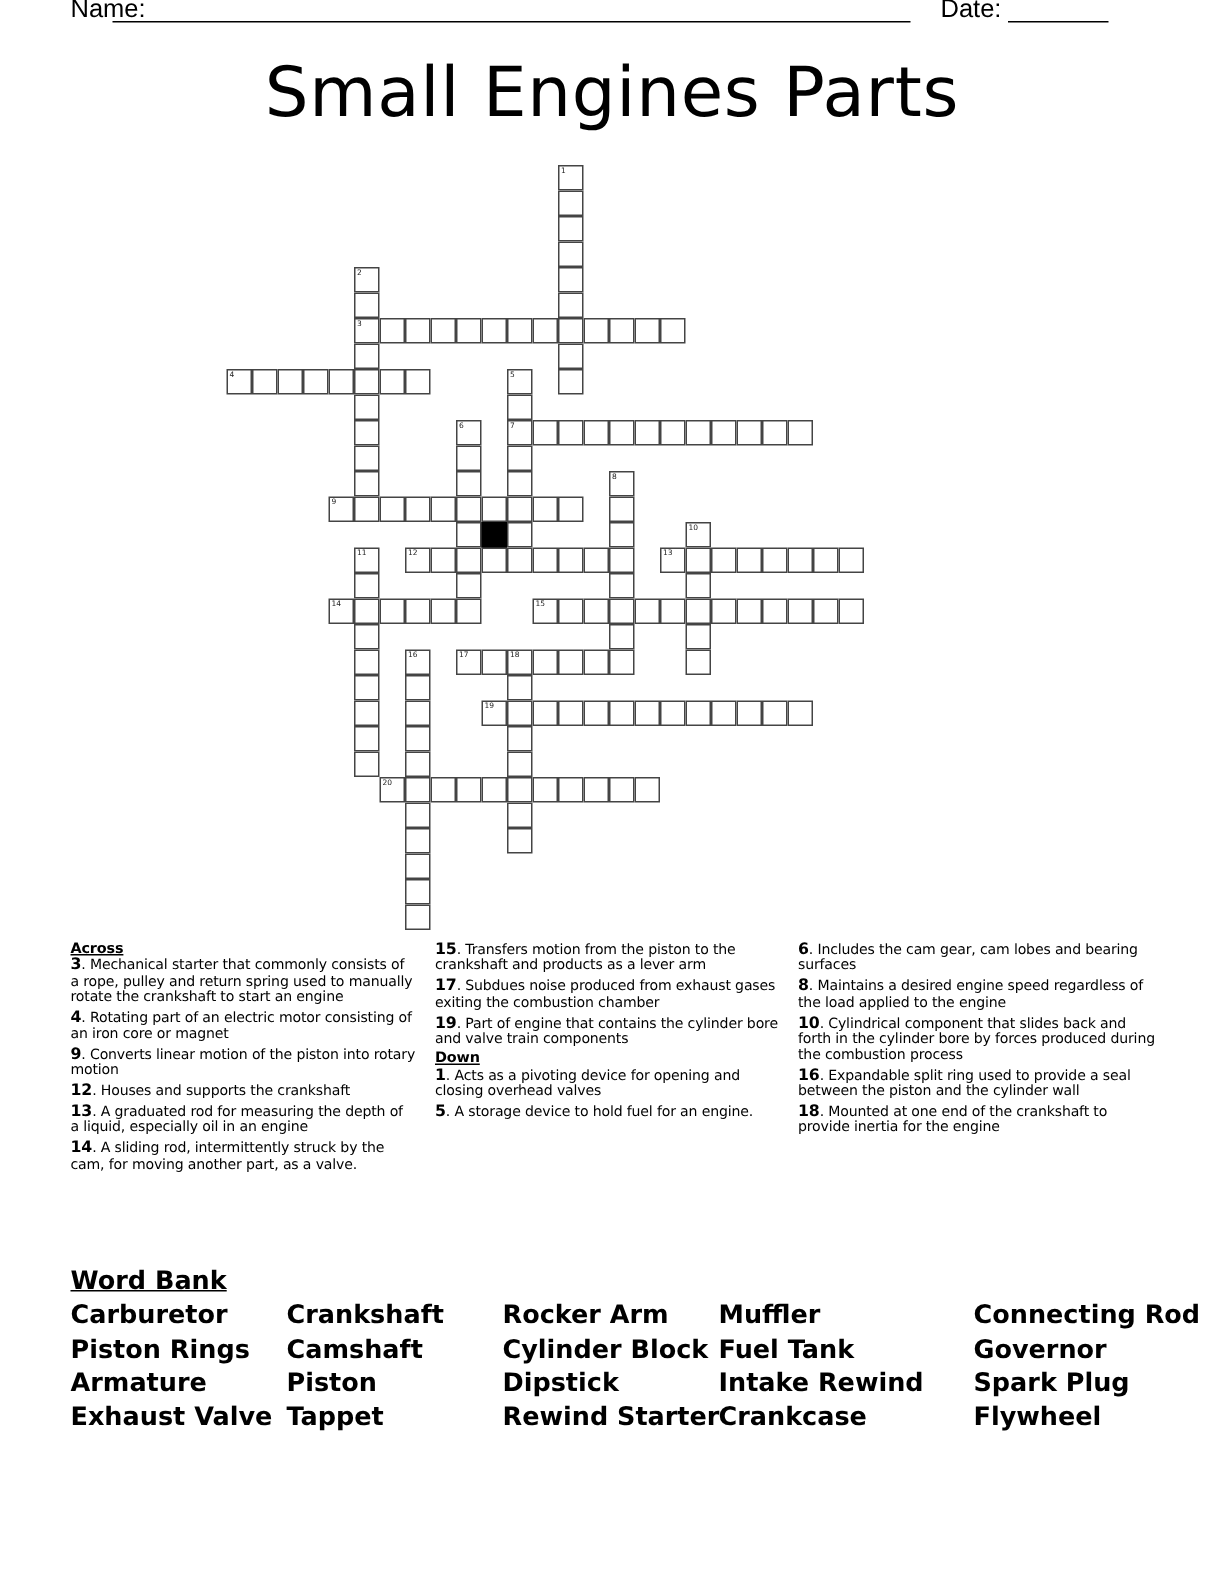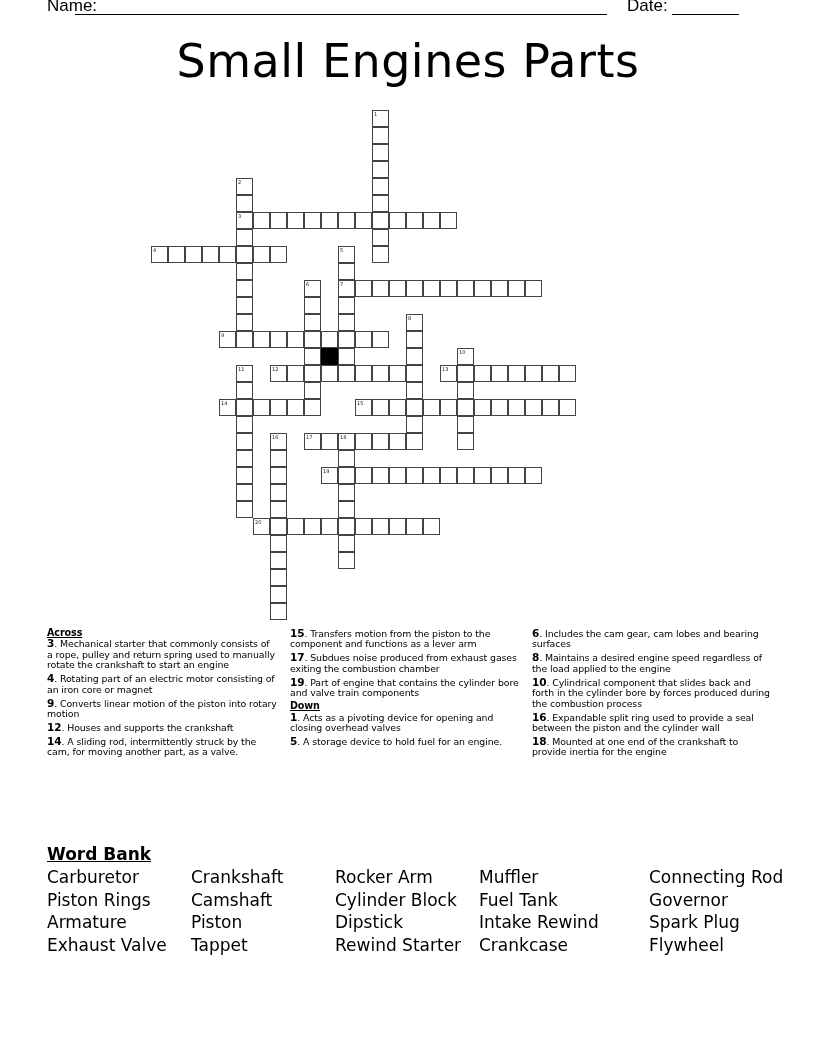--- a/index.html
+++ b/index.html
@@ -37,21 +37,21 @@
   #clues-col-2 { left: 290px; width: 235px; }
   #clues-col-3 { left: 532px; width: 240px; }
   .word-bank-title {
     position: absolute; top: 844px; left: 47px; font-family: "DejaVu Sans", sans-serif;
     font-size: 17px; font-weight: bold; text-decoration: underline;
   }
   .word-bank {
     position: absolute; top: 866px; left: 47px; width: 740px;
     font-family: "DejaVu Sans", sans-serif; font-size: 17px; line-height: 22.7px;
   }
-  .wb-col { position: absolute; top: 0; }
+  .wb-col { position: absolute; top: 0; font-weight: bold; }
   .wb-col div { white-space: nowrap; }
 </style>
 </head>
 <body>
 
 <div class="header-line">
   <span class="name-label">Name:</span>
   <span class="name-blank"></span>
   <span class="date-label">Date:</span>
   <span class="date-blank"></span>
@@ -270,27 +270,28 @@
     <div class="cell black" style="left: 170px; top: 238px;"></div>
   </div>
 
 <div class="clues" id="clues-col-1">
   <div class="section-head">Across</div>
   <div>
       <div class="clue"><span class="cn">3</span>. <span>Mechanical starter that commonly consists of a rope, pulley and return spring used to manually rotate the crankshaft to start an engine</span></div>
       <div class="clue"><span class="cn">4</span>. <span>Rotating part of an electric motor consisting of an iron core or magnet</span></div>
       <div class="clue"><span class="cn">9</span>. <span>Converts linear motion of the piston into rotary motion</span></div>
       <div class="clue"><span class="cn">12</span>. <span>Houses and supports the crankshaft</span></div>
+      <div class="clue"><span class="cn">13</span>. <span>A graduated rod for measuring the depth of a liquid, especially oil in an engine</span></div>
       <div class="clue"><span class="cn">14</span>. <span>A sliding rod, intermittently struck by the cam, for moving another part, as a valve.</span></div>
     </div>
 </div>
 
 <div class="clues" id="clues-col-2">
   <div>
-      <div class="clue"><span class="cn">15</span>. <span>Transfers motion from the piston to the component and functions as a lever arm</span></div>
+      <div class="clue"><span class="cn">15</span>. <span>Transfers motion from the piston to the crankshaft and products as a lever arm</span></div>
       <div class="clue"><span class="cn">17</span>. <span>Subdues noise produced from exhaust gases exiting the combustion chamber</span></div>
       <div class="clue"><span class="cn">19</span>. <span>Part of engine that contains the cylinder bore and valve train components</span></div>
     </div>
   <div class="section-head">Down</div>
   <div>
       <div class="clue"><span class="cn">1</span>. <span>Acts as a pivoting device for opening and closing overhead valves</span></div>
       <div class="clue"><span class="cn">5</span>. <span>A storage device to hold fuel for an engine.</span></div>
     </div>
 </div>
 

